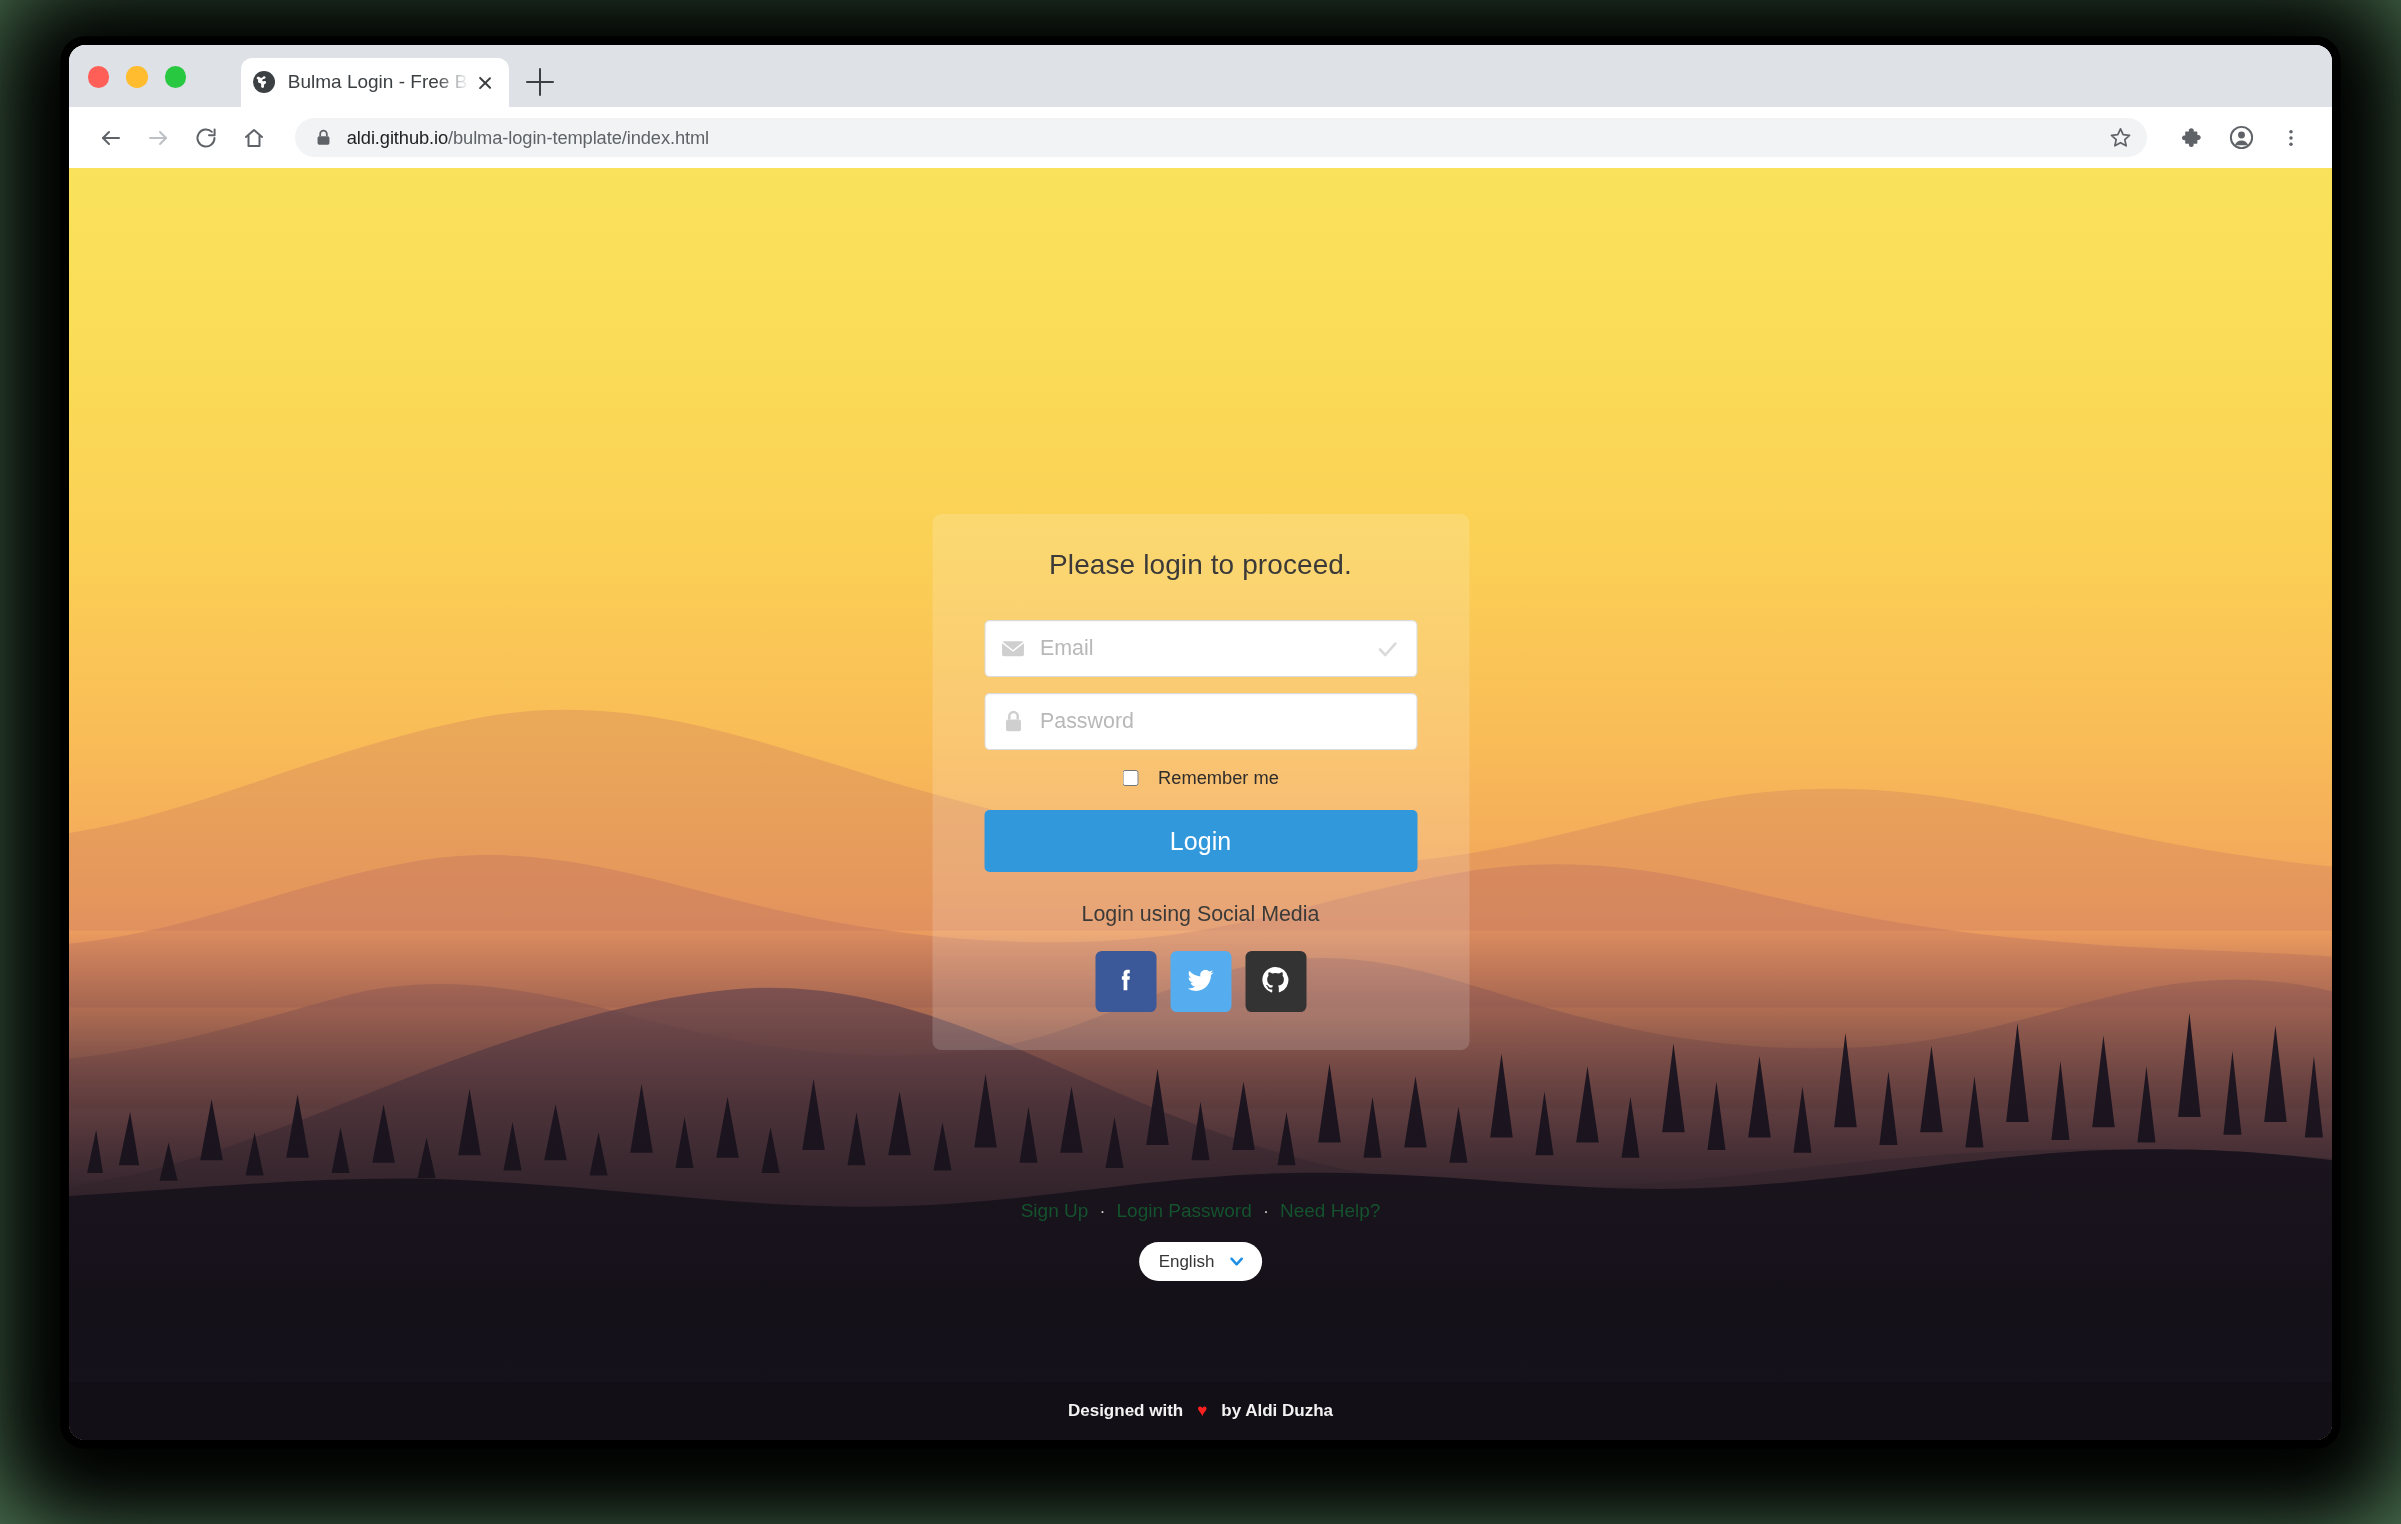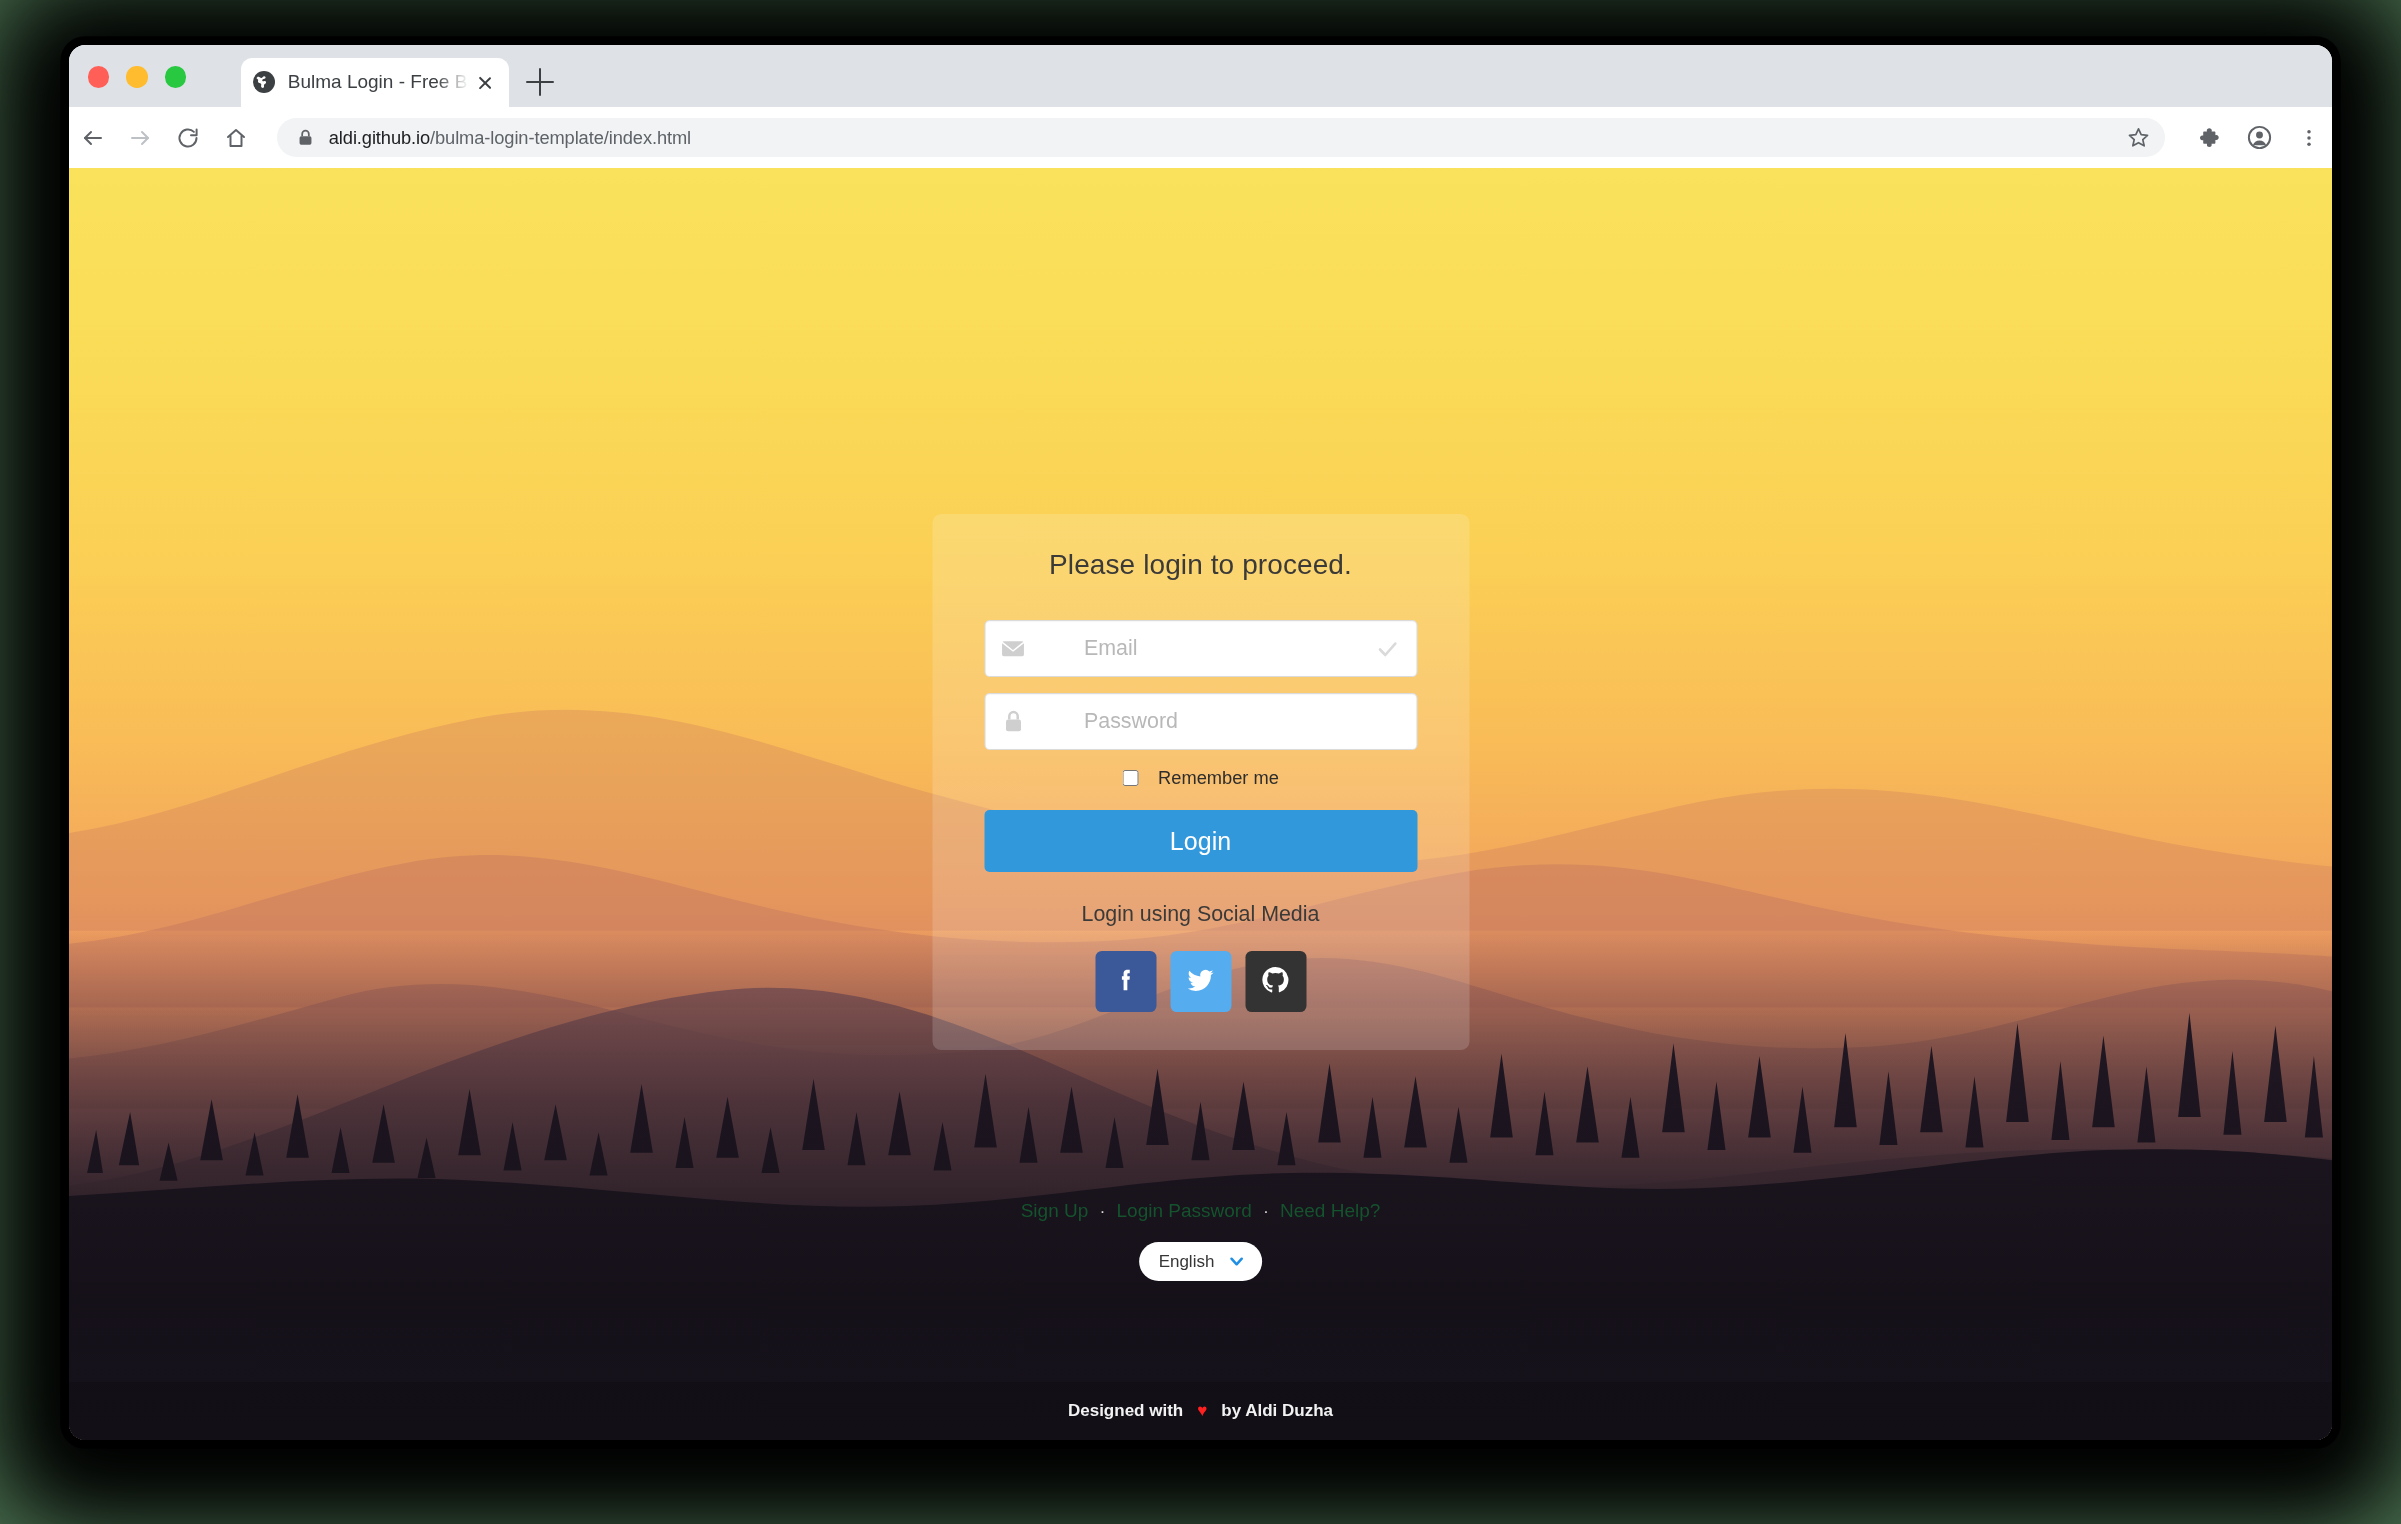--- a/index.html
+++ b/index.html
@@ -117,21 +117,21 @@
   #new-tab::before { left: 0; top: 12.6px; width: 28px; height: 2.5px; }
   #new-tab::after  { left: 12.6px; top: 0; width: 2.5px; height: 28px; }
 
   
   #toolbar {
     position: relative;
     height: 61px;
     background: #fff;
     display: flex;
     align-items: center;
-    padding: 0 4px;
+    padding: 0 22px;
   }
   .nav-btn {
     width: 39px; height: 39px;
     margin-right: 8.8px;
     display: flex; align-items: center; justify-content: center;
     flex: 0 0 auto;
   }
   #omnibox {
     flex: 1 1 auto;
     height: 39px;
@@ -238,21 +238,20 @@
 
   .input-wrap {
     position: relative;
     height: 57px;
     background: #fff;
     border: 1.3px solid #dbdbdb;
     border-radius: 5px;
     display: flex;
     align-items: center;
     box-shadow: inset 0 0.6px 1.3px rgba(10,10,10,0.07);
-    padding-left: 44px;
   }
   .input-wrap input {
     flex: 1 1 auto;
     border: 0;
     outline: 0;
     background: transparent;
     height: 100%;
     font-size: 21.4px;
     font-family: "Liberation Sans", sans-serif;
     color: #363636;

